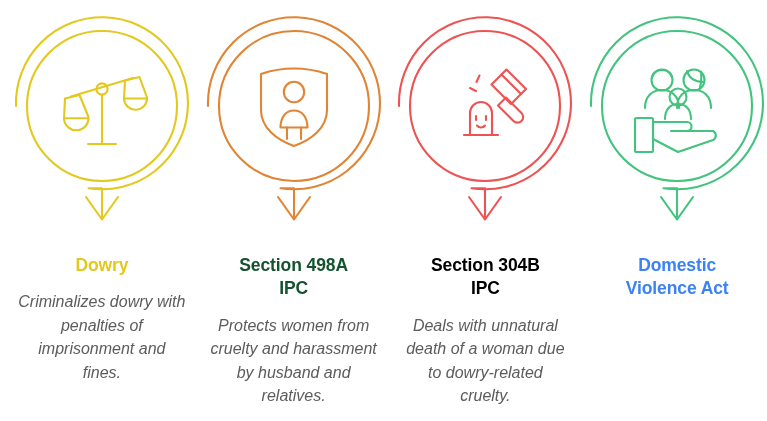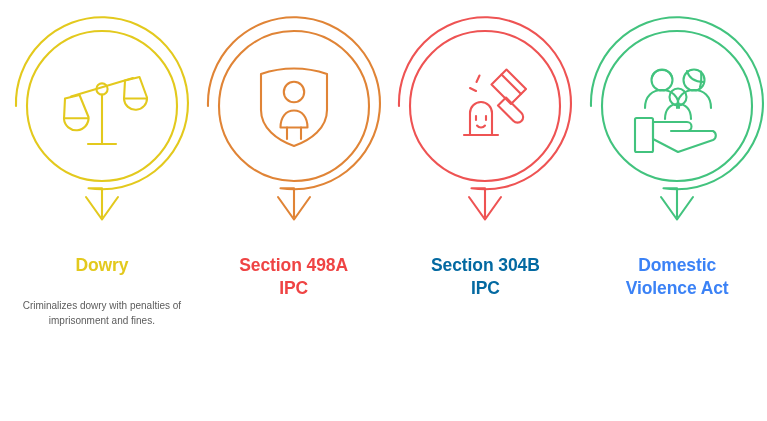--- a/index.html
+++ b/index.html
@@ -56,27 +56,28 @@
   .title {
     margin-top: 14px;
     width: 182px;
     text-align: center;
     font-size: 17.5px;
     font-weight: bold;
     line-height: 1.33;
     letter-spacing: -0.1px;
   }
   .desc {
-    margin-top: 22px;
+    margin-top: 13px;
     width: 168px;
     text-align: center;
-    font-size: 10px;
+    font-size: 16px;
     line-height: 1.47;
     color: #5c5c5c;
     font-weight: normal;
+    font-style: italic;
   }
 </style>
 </head>
 <body>
 
 <div class="infographic">
   <div class="cards">
 
     <div class="card">
       <div class="icon-zone">
@@ -123,24 +124,25 @@
                      L 133 110 C 133 128 117 140 100 146
                      C 83 140 67 128 67 110 Z"></path>
             <circle cx="100" cy="92" r="10.2"></circle>
             <path d="M 86.5 127.5 C 86.5 117 92 110.5 100 110.5
                      C 108 110.5 113.5 117 113.5 127.5 Z"></path>
             <line x1="93" y1="127.5" x2="93" y2="139"></line>
             <line x1="107" y1="127.5" x2="107" y2="139"></line>
           </g>
         </svg>
       </div>
-      <div class="title" style="color:#ef4444;">
+      <div class="title" style="color:#14532d;">
         <span>Section 498A</span><br>
         <span>IPC</span>
       </div>
+      <div class="desc">Protects women from cruelty and harassment by husband and relatives.</div>
     </div>
 
     <div class="card">
       <div class="icon-zone">
         <svg width="200" height="240" viewBox="0 0 200 240">
           <path d="M 14 106
                    A 86 86 0 1 1 86.5 188.2
                    L 100 188.2 L 100 217" fill="none" stroke="#EE5353" stroke-width="2.1" stroke-linecap="round" stroke-linejoin="round"></path>
           <path d="M 84 197 L 100 219.5 L 116 197" fill="none" stroke="#EE5353" stroke-width="2.1" stroke-linecap="round" stroke-linejoin="round"></path>
           <circle cx="100" cy="106" r="75" fill="none" stroke="#EE5353" stroke-width="2.1"></circle>
@@ -156,24 +158,25 @@
             <line x1="85" y1="88" x2="91" y2="91"></line>
 
             <path d="M 85 135 L 85 113 A 11 11 0 0 1 107 113 L 107 135"></path>
             <line x1="79" y1="135" x2="113" y2="135"></line>
             <line x1="91" y1="116" x2="91" y2="120"></line>
             <line x1="101" y1="116" x2="101" y2="120"></line>
             <path d="M 92 125.5 A 5 5 0 0 0 100 125.5"></path>
           </g>
         </svg>
       </div>
-      <div class="title" style="color:#0369a1;">
+      <div class="title" style="color:#000000;">
         <span>Section 304B</span><br>
         <span>IPC</span>
       </div>
+      <div class="desc">Deals with unnatural death of a woman due to dowry-related cruelty.</div>
     </div>
 
     <div class="card">
       <div class="icon-zone">
         <svg width="200" height="240" viewBox="0 0 200 240">
           <path d="M 14 106
                    A 86 86 0 1 1 86.5 188.2
                    L 100 188.2 L 100 217" fill="none" stroke="#42C37E" stroke-width="2.1" stroke-linecap="round" stroke-linejoin="round"></path>
           <path d="M 84 197 L 100 219.5 L 116 197" fill="none" stroke="#42C37E" stroke-width="2.1" stroke-linecap="round" stroke-linejoin="round"></path>
           <circle cx="100" cy="106" r="75" fill="none" stroke="#42C37E" stroke-width="2.1"></circle>

